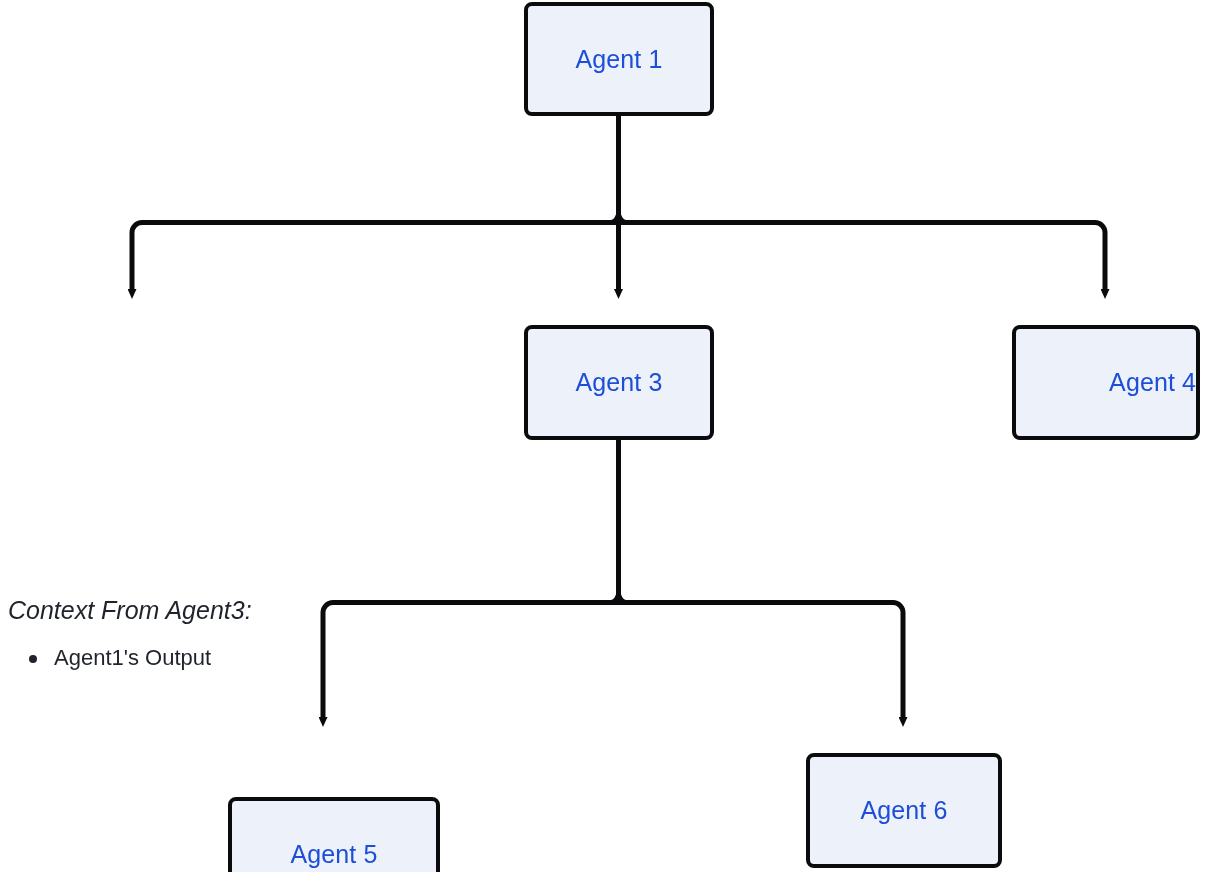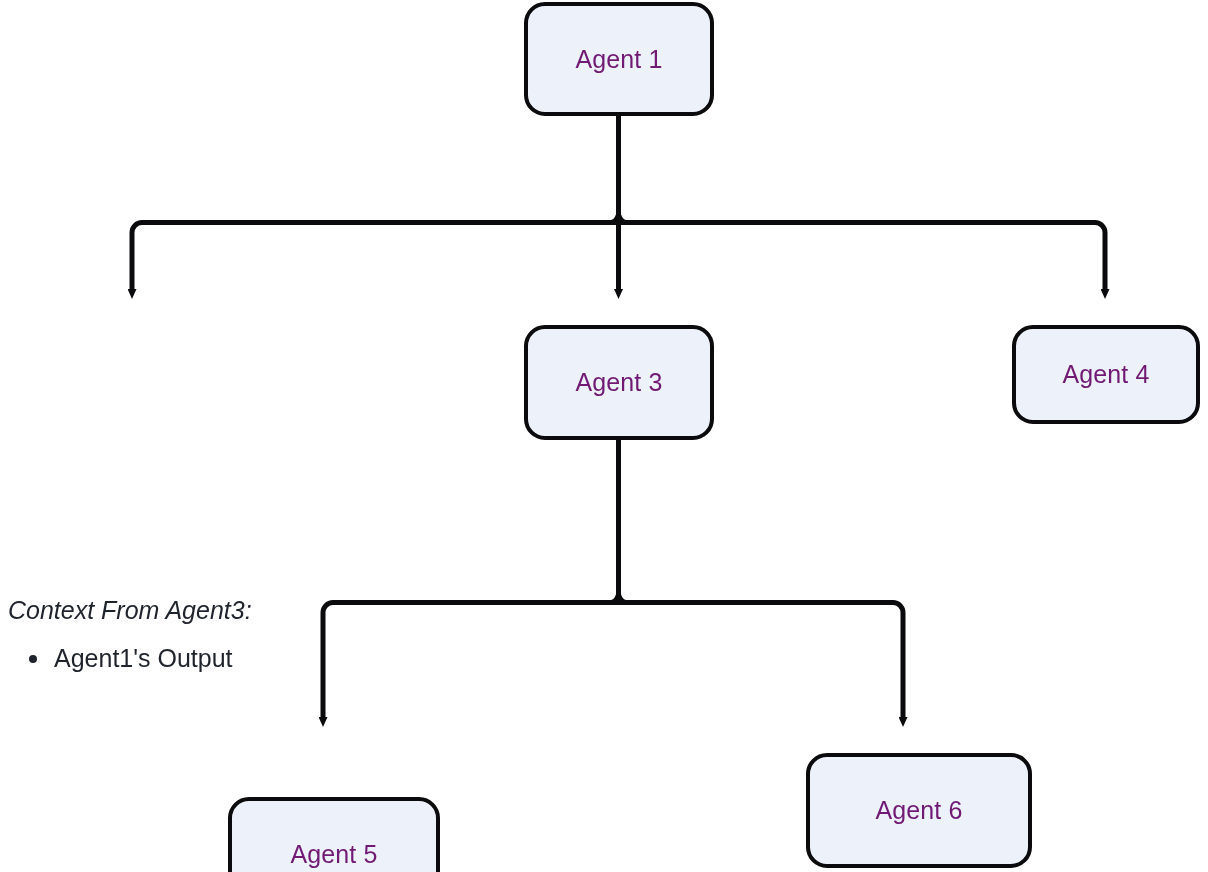--- a/index.html
+++ b/index.html
@@ -28,22 +28,22 @@
     pointer-events: none;
   }
   .node {
     position: absolute;
     box-sizing: border-box;
     display: flex;
     align-items: center;
     justify-content: center;
     background: #edf1fa;
     border: 4px solid #0b0b0d;
-    border-radius: 21px;
-    color: #701a75;
+    border-radius: 8px;
+    color: #1d4ed8;
     font-size: 25px;
     line-height: 1;
     letter-spacing: 0.1px;
     white-space: nowrap;
   }
   .note {
     position: absolute;
     color: #1f232b;
     font-size: 25px;
     line-height: 1.0;
@@ -61,21 +61,21 @@
     top: 40px;
     margin: 0;
     padding: 0;
     list-style: none;
   }
   .note-list li {
     position: relative;
     padding-left: 38px;
     height: 40px;
     line-height: 40px;
-    font-size: 25px;
+    font-size: 22px;
   }
   .note-list li::before {
     content: "";
     position: absolute;
     left: 13px;
     top: 17px;
     width: 8px;
     height: 8px;
     border-radius: 50%;
     background: #1f232b;
@@ -118,27 +118,27 @@
       <path d="M 893 602.5 A 10 10 0 0 1 903 612.5 L 903 718" marker-end="url(#arrowhead)"></path>
     </g>
   </svg>
 
   <div class="node" id="node-agent1" style="left: 524px; top: 2px; width: 190px; height: 114px;">
     <span>Agent 1</span>
   </div>
   <div class="node" id="node-agent3" style="left: 524px; top: 325px; width: 190px; height: 115px; align-items: center;">
     <span>Agent 3</span>
   </div>
-  <div class="node" id="node-agent4" style="left: 1012px; top: 325px; width: 188px; height: 99px;">
+  <div class="node" id="node-agent4" style="left: 1012px; top: 325px; width: 188px; height: 115px; justify-content: flex-end;">
     <span>Agent 4</span>
   </div>
   <div class="node" id="node-agent5" style="left: 228px; top: 797px; width: 212px; height: 115px;">
     <span>Agent 5</span>
   </div>
-  <div class="node" id="node-agent6" style="left: 806px; top: 753px; width: 226px; height: 115px;">
+  <div class="node" id="node-agent6" style="left: 806px; top: 753px; width: 196px; height: 115px;">
     <span>Agent 6</span>
   </div>
 
   <div class="note" id="context-note" style="left: 8px; top: 598px;">
     <div class="note-title">Context From Agent3:</div>
     <ul class="note-list" id="context-note-list">
       <li>Agent1's Output</li>
     </ul>
   </div>
 

